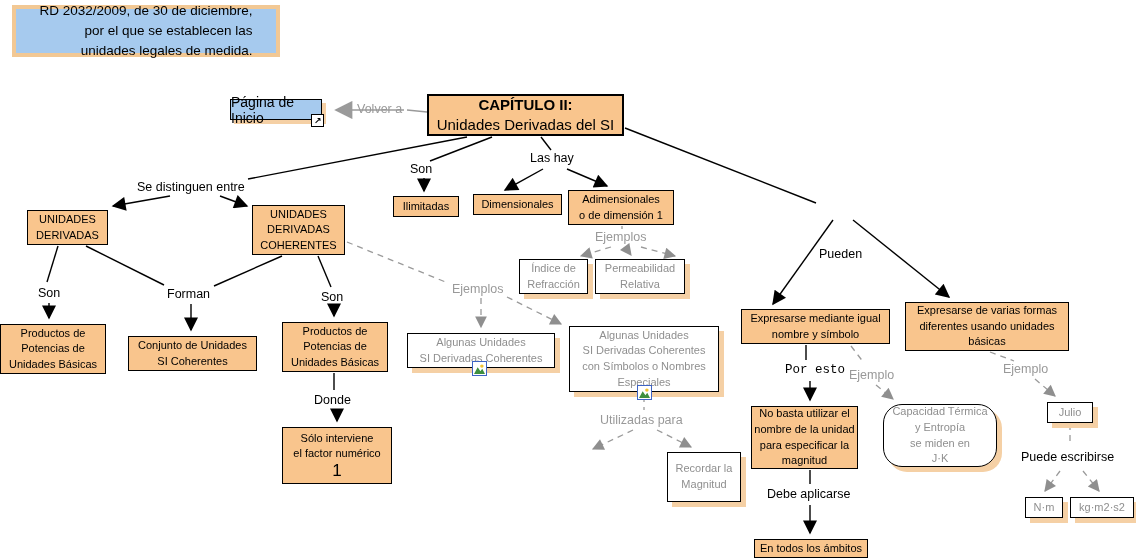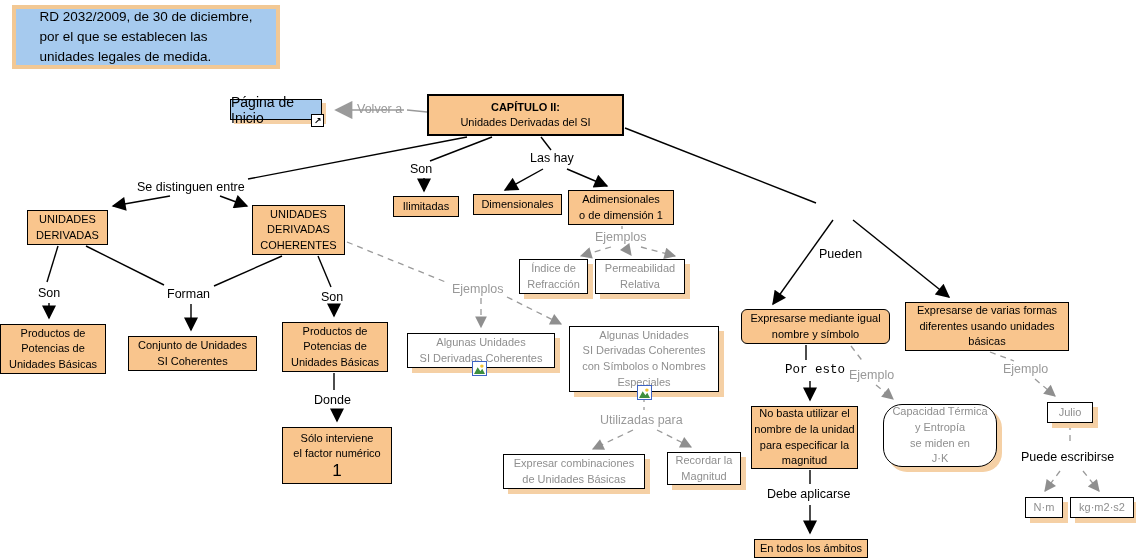--- a/index.html
+++ b/index.html
@@ -16,44 +16,44 @@
   .orange{background:#F9C58D;border:1.5px solid #000;}
   .white{
     background:#fff;border:1.5px solid #000;color:#8F8F8F;
     box-shadow:5px 5px 0 #F5D0A5;
   }
   .label{
     position:absolute;z-index:2;font-size:12.5px;white-space:nowrap;color:#000;
   }
   .label.gray{color:#999;}
   .titlebox{
-    position:absolute;left:12px;top:5px;width:268px;height:64px;z-index:2;
+    position:absolute;left:12px;top:5px;width:268px;height:52px;z-index:2;
     background:#A6CAEE;border:4px solid #F2C894;box-sizing:border-box;
-    display:flex;align-items:center;justify-content:center;text-align:left;
+    display:flex;align-items:center;justify-content:center;text-align:right;
     font-size:13.5px;line-height:1.5;white-space:pre-line;
   }
   .homebox{
     position:absolute;left:230px;top:99px;width:92px;height:21px;z-index:2;
     background:#A6CAEE;border:1px solid #000;box-sizing:border-box;
     box-shadow:4px 4px 0 #F5D0A5;
     display:flex;align-items:center;justify-content:center;
     font-size:14px;cursor:pointer;
   }
   .linkicon{
     position:absolute;left:311px;top:114px;width:13px;height:13px;z-index:3;
     background:#fff;border:1.5px solid #000;box-sizing:border-box;
     display:flex;align-items:center;justify-content:center;
     font-size:9px;font-weight:bold;cursor:pointer;
     font-family:"DejaVu Sans",sans-serif;
   }
   .rootbox{
     position:absolute;left:427px;top:94px;width:197px;height:42px;z-index:2;
     background:#F9C58D;border:2px solid #000;box-sizing:border-box;
     display:flex;flex-direction:column;align-items:center;justify-content:center;
-    font-size:11px;line-height:1.35;
+    font-size:15px;line-height:1.35;
   }
   .rootbox .t1{font-weight:bold;}
   .bignum{font-size:17px;line-height:1.1;}
   .imgicon{
     position:absolute;width:15px;height:15px;z-index:4;background:#fff;
     border:1px solid #3E63C4;box-sizing:border-box;padding:1px;cursor:pointer;
   }
   .imgicon svg{display:block;width:100%;height:100%;}
 </style>
 </head>
@@ -169,21 +169,21 @@
   <div class="node orange" style="left:128px;top:336px;width:129px;height:35px;">Conjunto de Unidades
 SI Coherentes</div>
   <div class="node orange" style="left:282px;top:322px;width:106px;height:50px;">Productos de
 Potencias de
 Unidades Básicas</div>
   <div class="node orange" style="left:282px;top:427px;width:110px;height:57px;flex-direction:column;">
     <div style="white-space:pre-line;">Sólo interviene
 el factor numérico</div>
     <div class="bignum">1</div>
   </div>
-  <div class="node orange" style="left:741px;top:309px;width:149px;height:35px;border-radius:6px;">Expresarse mediante igual
+  <div class="node orange" style="left:741px;top:309px;width:149px;height:35px;">Expresarse mediante igual
 nombre y símbolo</div>
   <div class="node orange" style="left:905px;top:302px;width:164px;height:49px;">Expresarse de varias formas
 diferentes usando unidades
 básicas</div>
   <div class="node orange" style="left:751px;top:406px;width:107px;height:63px;">No basta utilizar el
 nombre de la unidad
 para especificar la
 magnitud</div>
   <div class="node orange" style="left:754px;top:539px;width:114px;height:19px;">En todos los ámbitos</div>
 
@@ -204,23 +204,21 @@
 SI Derivadas Coherentes
 con Símbolos o Nombres
 Especiales</div>
   <div class="imgicon" style="left:637px;top:385px;">
     <svg viewBox="0 0 12 12">
       <rect x="0" y="0" width="12" height="12" fill="#ffffff"></rect>
       <circle cx="8.6" cy="3.4" r="1.9" fill="#F2C230"></circle>
       <path d="M0,12 L4,4.6 L7,9 L9,6.2 L12,12 Z" fill="#3F8F3F"></path>
     </svg>
   </div>
-  <div class="node white" style="left:503px;top:454px;width:142px;height:35px;">Expresar combinaciones
-de Unidades Básicas</div>
-  <div class="node white" style="left:667px;top:452px;width:74px;height:33px;">Recordar la
+  <div class="node white" style="left:667px;top:452px;width:74px;height:50px;">Recordar la
 Magnitud</div>
   <div class="node white" style="left:883px;top:404px;width:114px;height:63px;border-radius:19px;">Capacidad Térmica
 y Entropía
 se miden en
 J·K</div>
   <div class="node white" style="left:1047px;top:402px;width:46px;height:21px;">Julio</div>
   <div class="node white" style="left:1025px;top:497px;width:38px;height:21px;">N·m</div>
   <div class="node white" style="left:1070px;top:497px;width:64px;height:21px;">kg·m2·s2</div>
 
 </div>

